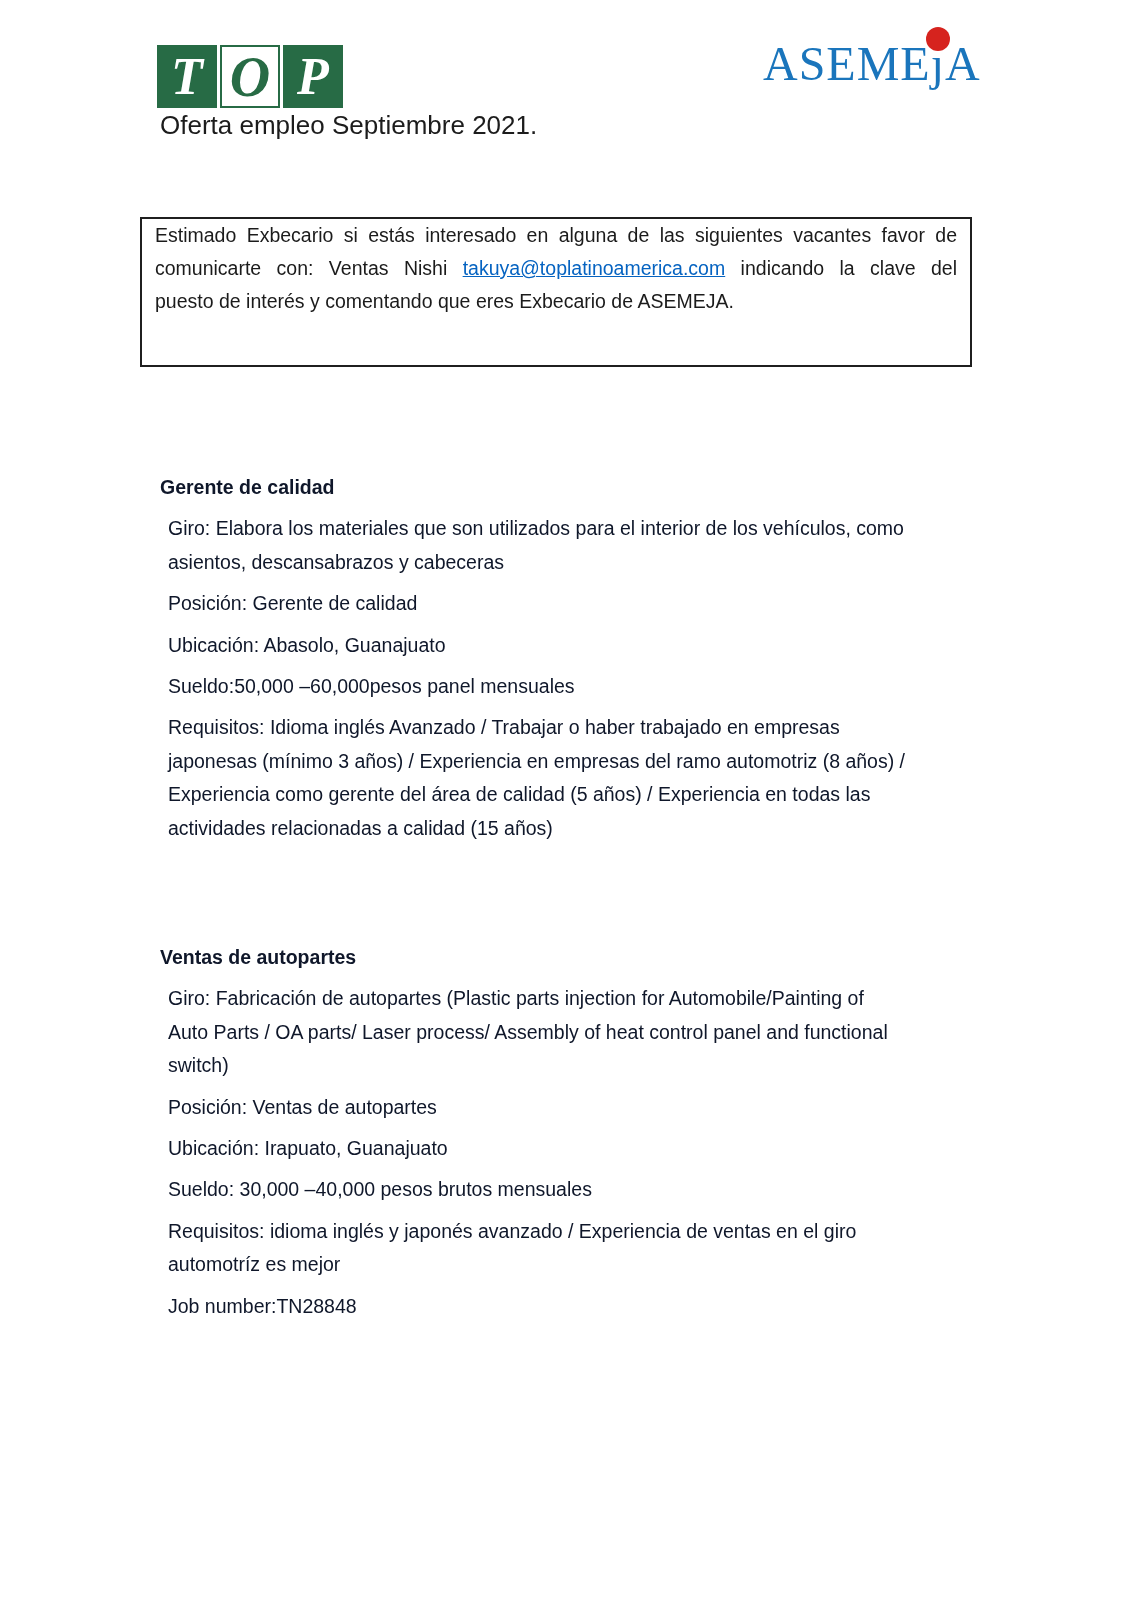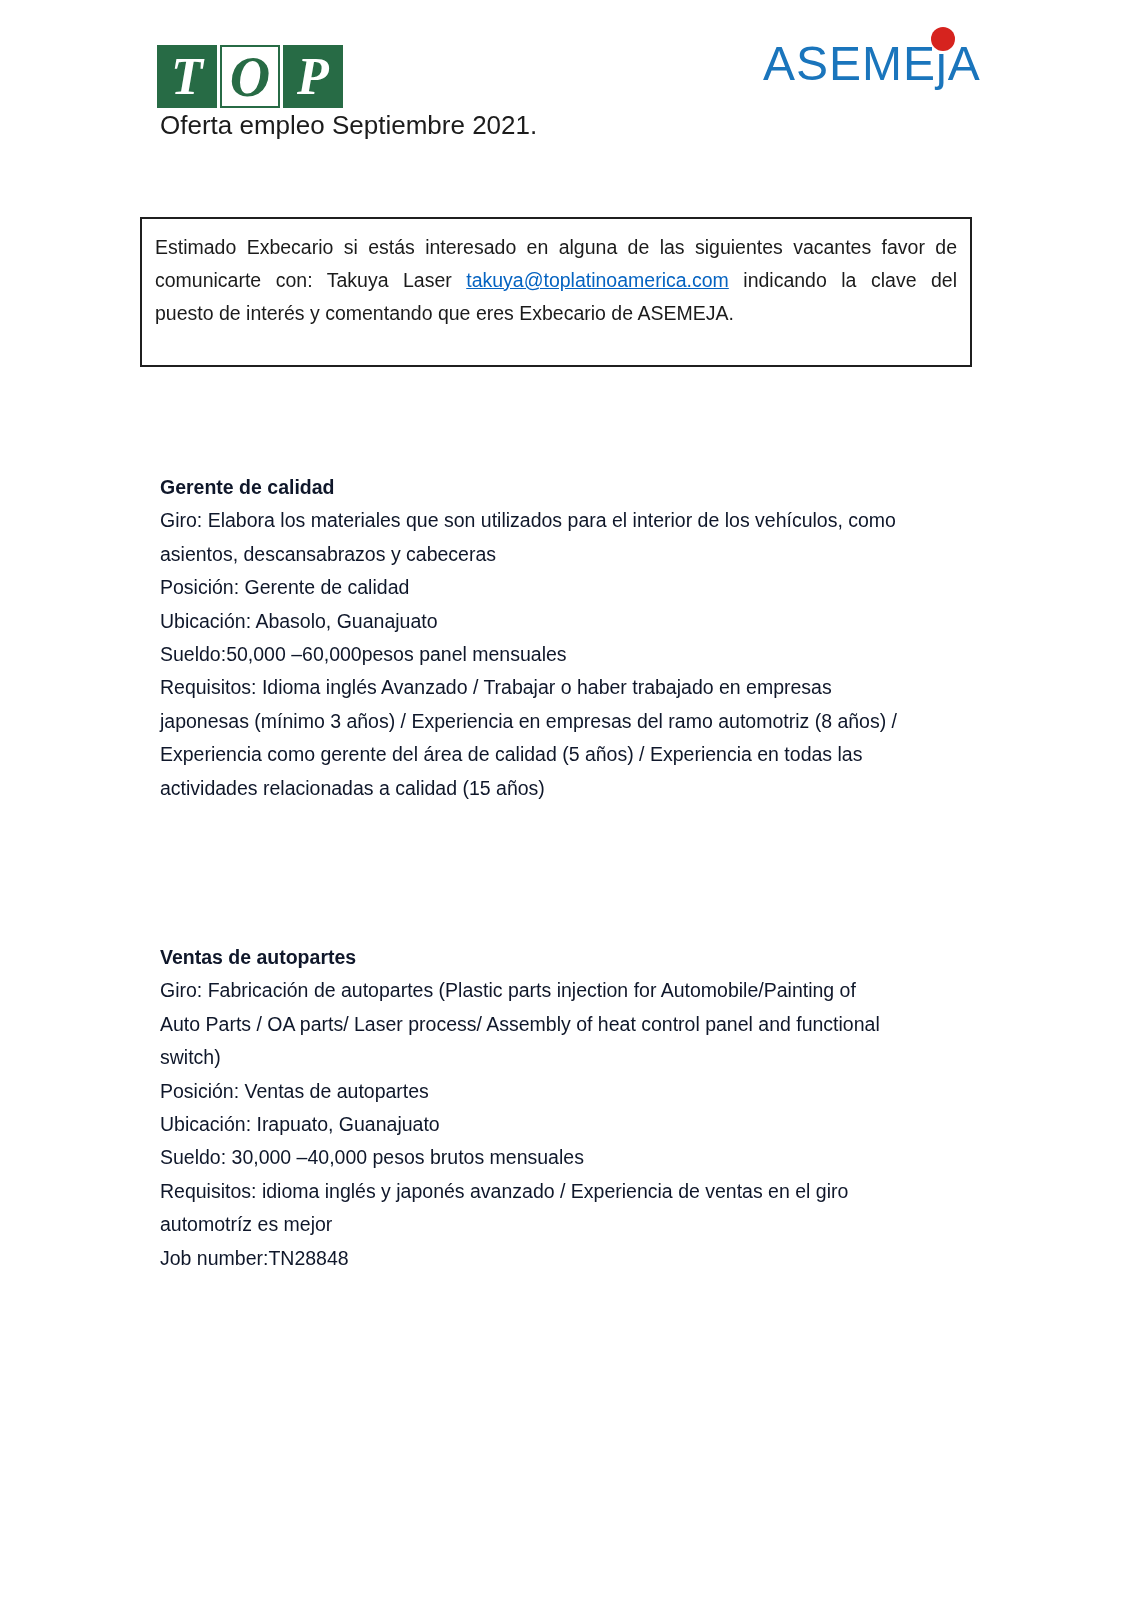--- a/index.html
+++ b/index.html
@@ -18,73 +18,73 @@
     display:flex;align-items:center;justify-content:center;
     font-family:"Liberation Serif", serif;
     font-style:italic;font-weight:bold;font-size:52px;line-height:1;
     overflow:visible;
   }
   .top-sq.green{background:#276b45;color:#ffffff;}
   .top-sq.white{background:#ffffff;color:#276b45;border:2px solid #276b45;width:56px;height:59px;font-size:56px;}
   
   .asemeja{
     position:absolute;left:763px;top:40px;
-    font-family:Liberation Sans, sans-serif;
+    font-family:Liberation Serif, serif;
     font-size:48px;line-height:1;color:#1a75bc;letter-spacing:1px;
     white-space:nowrap;
   }
   .asemeja .jwrap{position:relative;display:inline-block;}
   .asemeja .red-dot{
     position:absolute;top:-13px;left:-5px;
     width:24px;height:24px;border-radius:50%;
     background:#d6231e;
   }
   
   .doc-title{
     position:absolute;left:160px;top:110px;width:800px;
     text-align:left;font-size:26px;color:#1c1c1c;
   }
   
   .notice-box{
     position:absolute;left:140px;top:217px;width:832px;height:150px;
     box-sizing:border-box;border:2px solid #1f1f1f;
-    padding:12px 13px;
+    padding:0 13px;
     font-size:19.5px;line-height:33px;color:#1b1b1b;
   }
   .box-line{text-align:justify;}
   .box-line.stretch{text-align-last:justify;}
   .email-link{color:#0563c1;text-decoration:underline;cursor:pointer;}
   
   .job{
     position:absolute;left:160px;width:806px;
     font-size:19.5px;line-height:33.4px;color:#0f172a;
   }
   .job.first{top:471px;}
   .job.second{top:941px;}
   .job-title{font-weight:bold;}
-  .job-par{white-space:pre-line;margin:0;}
+  .job-par{white-space:pre-line;margin:8px;}
 </style>
 </head>
 <body>
 
 <div class="page">
 
   <div class="top-logo">
     <div class="top-sq green">T</div>
     <div class="top-sq white">O</div>
     <div class="top-sq green">P</div>
   </div>
 
   <div class="asemeja"><span>ASEME</span><span class="jwrap"><span class="red-dot"></span><span>ȷ</span></span><span>A</span></div>
 
   <div class="doc-title">Oferta empleo Septiembre 2021.</div>
 
   <div class="notice-box">
     <div class="box-line stretch">Estimado Exbecario si estás interesado en alguna de las siguientes vacantes favor de</div>
-    <div class="box-line stretch"><span>comunicarte con: Takuya Laser </span><a class="email-link">takuya@toplatinoamerica.com</a><span> indicando la clave del</span></div>
+    <div class="box-line stretch"><span>comunicarte con: Ventas Nishi </span><a class="email-link">takuya@toplatinoamerica.com</a><span> indicando la clave del</span></div>
     <div class="box-line">puesto de interés y comentando que eres Exbecario de ASEMEJA.</div>
   </div>
 
   <div class="job first">
     <div class="job-title">Gerente de calidad</div>
     <div class="job-par">Giro: Elabora los materiales que son utilizados para el interior de los vehículos, como
 asientos, descansabrazos y cabeceras</div>
     <div class="job-par">Posición: Gerente de calidad</div>
     <div class="job-par">Ubicación: Abasolo, Guanajuato</div>
     <div class="job-par">Sueldo:50,000 –60,000pesos panel mensuales</div>

